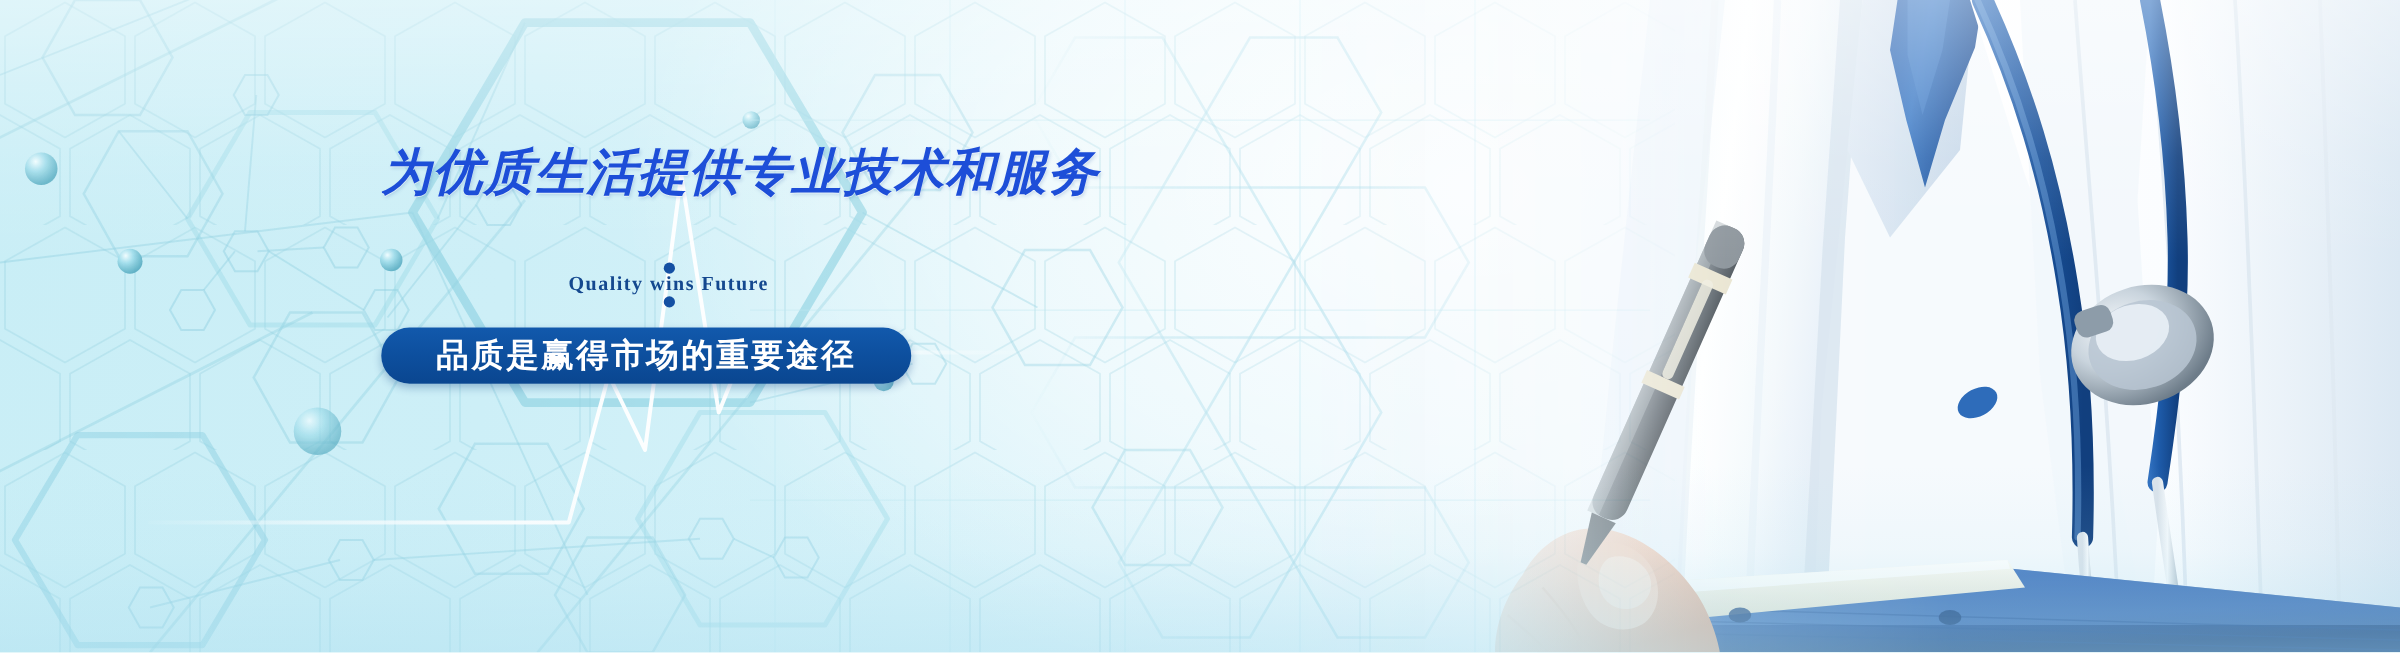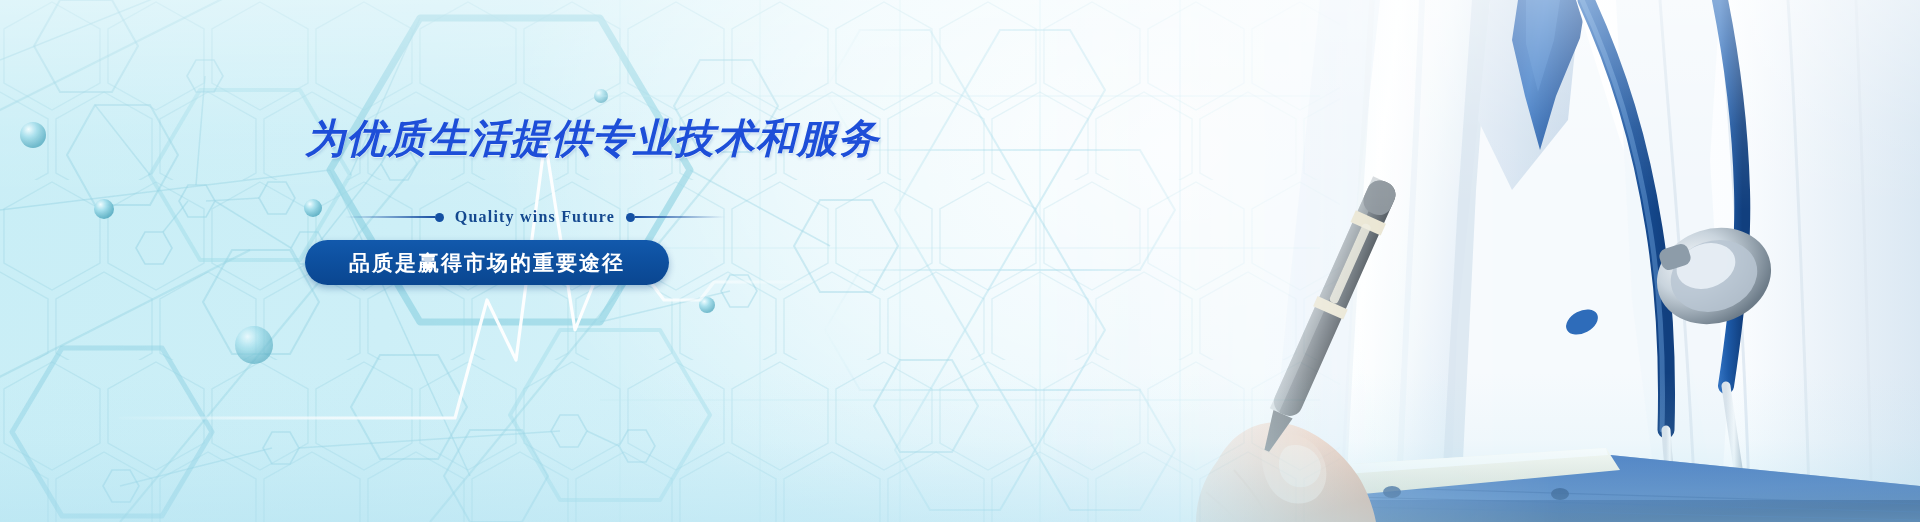--- a/index.html
+++ b/index.html
@@ -59,20 +59,21 @@
     margin:0 0 0 0;
   }
 
   .tagline-row{
     display:flex;
     align-items:center;
     gap:0;
     margin-top:50px;
     margin-left:40px;
     width:380px;
+    flex-direction:column;
   }
   .tag-rule{
     flex:1 1 auto;
     height:2px;
     background:linear-gradient(90deg, rgba(26,80,163,0) 0%, rgba(26,80,163,0.85) 85%, rgba(26,80,163,1) 100%);
   }
   .tag-rule.right{
     background:linear-gradient(270deg, rgba(26,80,163,0) 0%, rgba(26,80,163,0.85) 85%, rgba(26,80,163,1) 100%);
   }
   .tag-dot{
@@ -96,21 +97,21 @@
     display:inline-flex;
     align-items:center;
     justify-content:center;
     height:45px;
     padding:0 44px;
     border:0;
     border-radius:23px;
     background:linear-gradient(180deg,#1259ac 0%, #0d4f9e 50%, #0a4690 100%);
     box-shadow:0 3px 7px rgba(10,62,130,0.32);
     color:#ffffff;
-    font-size:21px;
+    font-size:26px;
     font-weight:bold;
     letter-spacing:2px;
     white-space:nowrap;
     cursor:pointer;
     font-family:"Liberation Sans", sans-serif;
   }
 </style>
 </head>
 <body>
 

